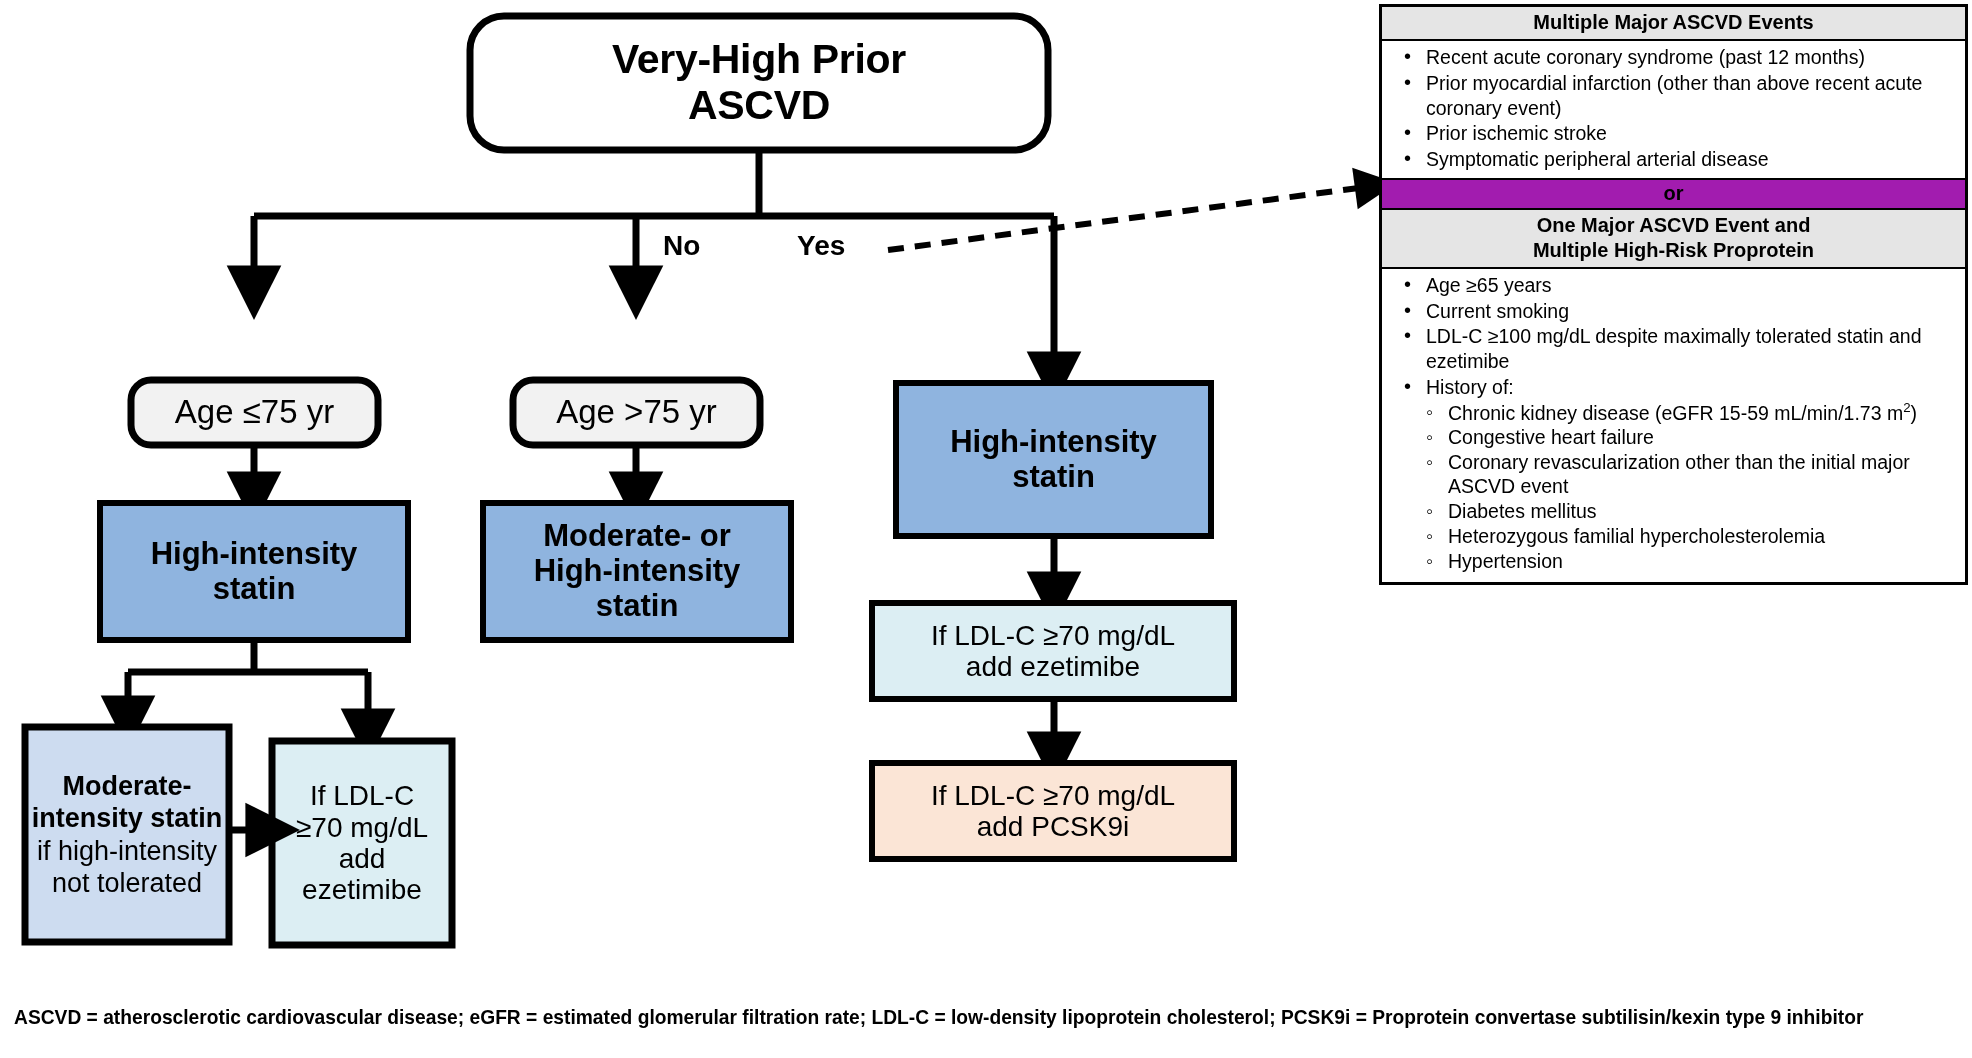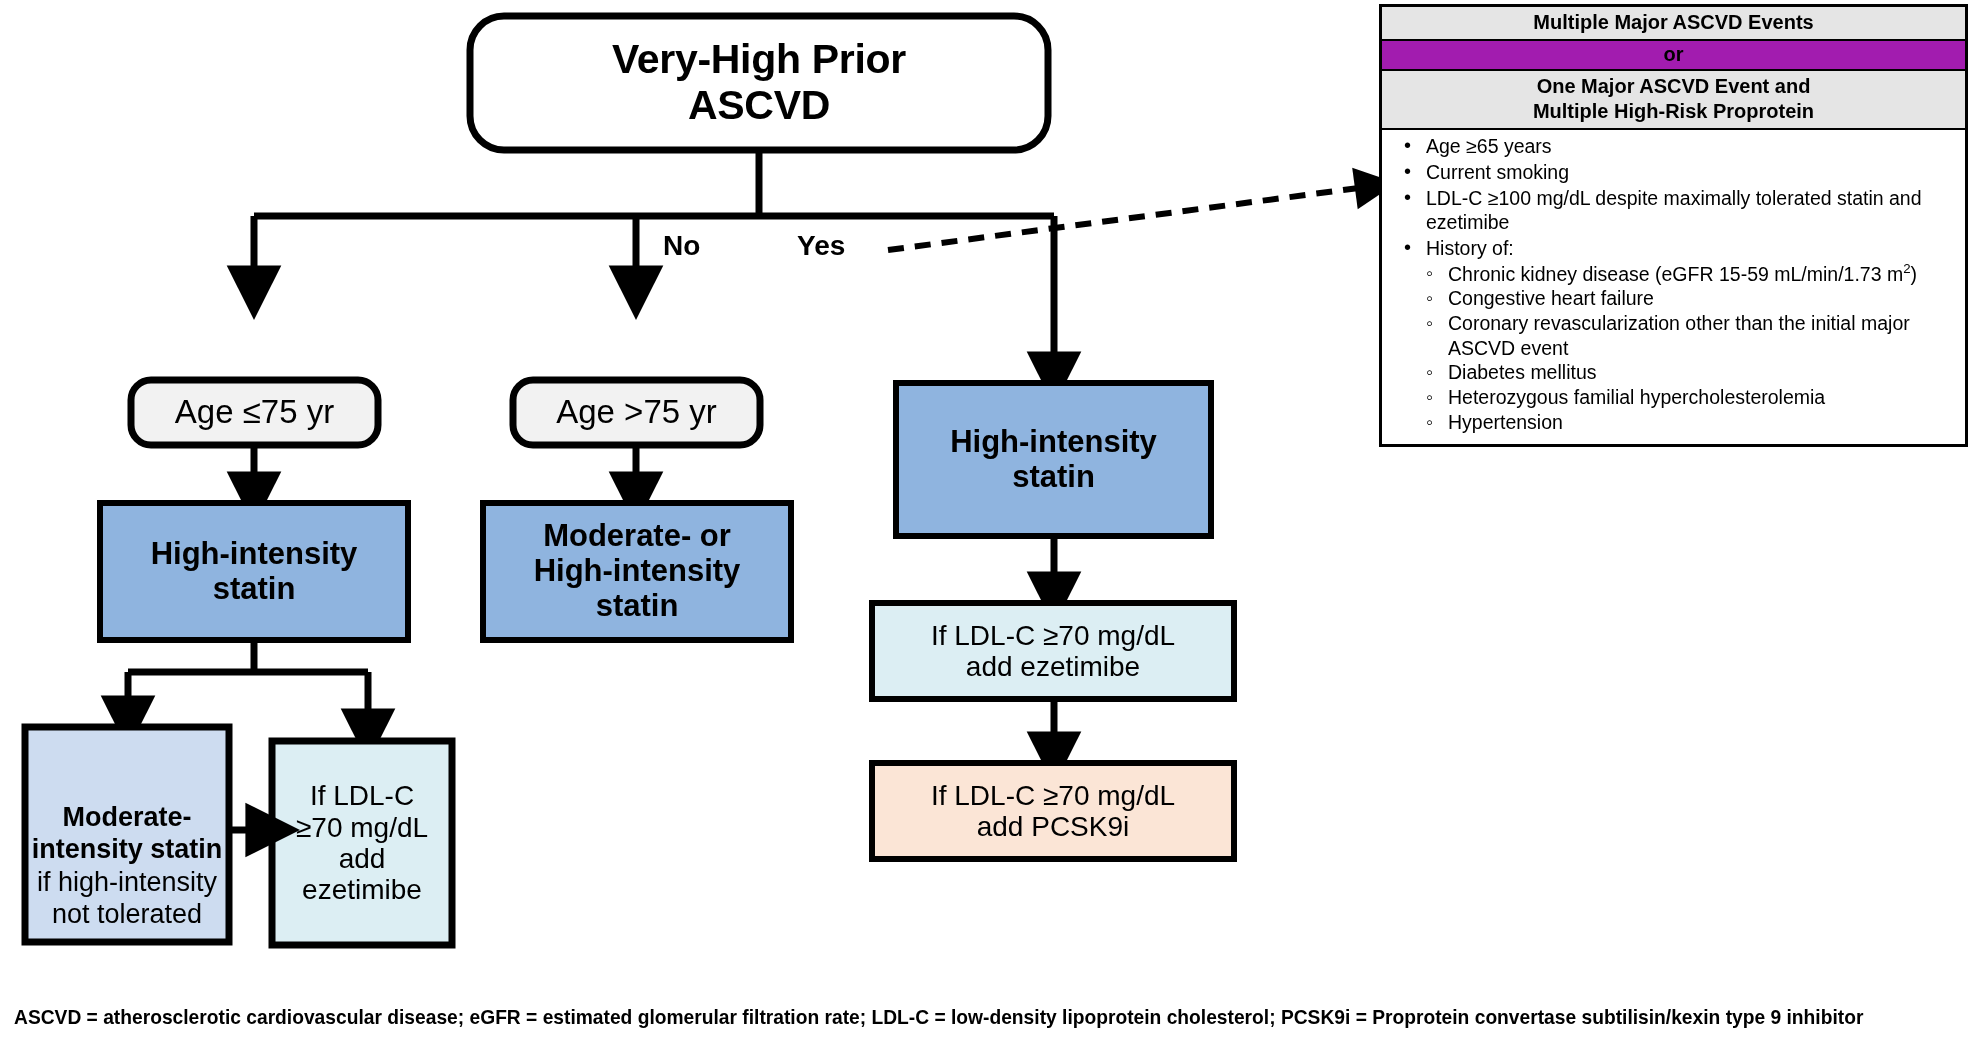--- a/index.html
+++ b/index.html
@@ -237,21 +237,21 @@
     </div>
   </div>
 
   <div class="node-text statin-node" style="left:896px; top:383px; width:315px; height:153px;">
     <div class="node-inner">
       <div>High-intensity</div>
       <div>statin</div>
     </div>
   </div>
 
-  <div class="node-text mixed-node" style="left:25px; top:758px; width:204px; height:215px; padding:0 6px;">
+  <div class="node-text mixed-node" style="left:25px; top:727px; width:204px; height:215px; padding:0 6px;">
     <div class="node-inner">
       <b>Moderate-intensity statin</b>
       <span>if high-intensity not tolerated</span>
     </div>
   </div>
 
   <div class="node-text plain-node" style="left:272px; top:741px; width:180px; height:204px;">
     <div class="node-inner">
       <div>If LDL-C</div>
       <div>≥70 mg/dL</div>
@@ -269,20 +269,28 @@
 
   <div class="node-text plain-node" style="left:872px; top:763px; width:362px; height:96px;">
     <div class="node-inner">
       <div>If LDL-C ≥70 mg/dL</div>
       <div>add PCSK9i</div>
     </div>
   </div>
 
   <div id="criteria-panel">
     <div class="panel-head">Multiple Major ASCVD Events</div>
+    <div class="panel-body">
+      <ul class="bullets">
+        <li>Recent acute coronary syndrome (past 12 months)</li>
+        <li>Prior myocardial infarction (other than above recent acute coronary event)</li>
+        <li>Prior ischemic stroke</li>
+        <li>Symptomatic peripheral arterial disease</li>
+      </ul>
+    </div>
     <div class="panel-or">or</div>
     <div class="panel-head no-border">
       <div>One Major ASCVD Event and</div>
       <div>Multiple High-Risk Proprotein</div>
     </div>
     <div class="panel-body last" style="border-top:2px solid #000;">
       <ul class="bullets">
         <li>Age ≥65 years</li>
         <li>Current smoking</li>
         <li>LDL-C ≥100 mg/dL despite maximally  tolerated statin and ezetimibe</li>

